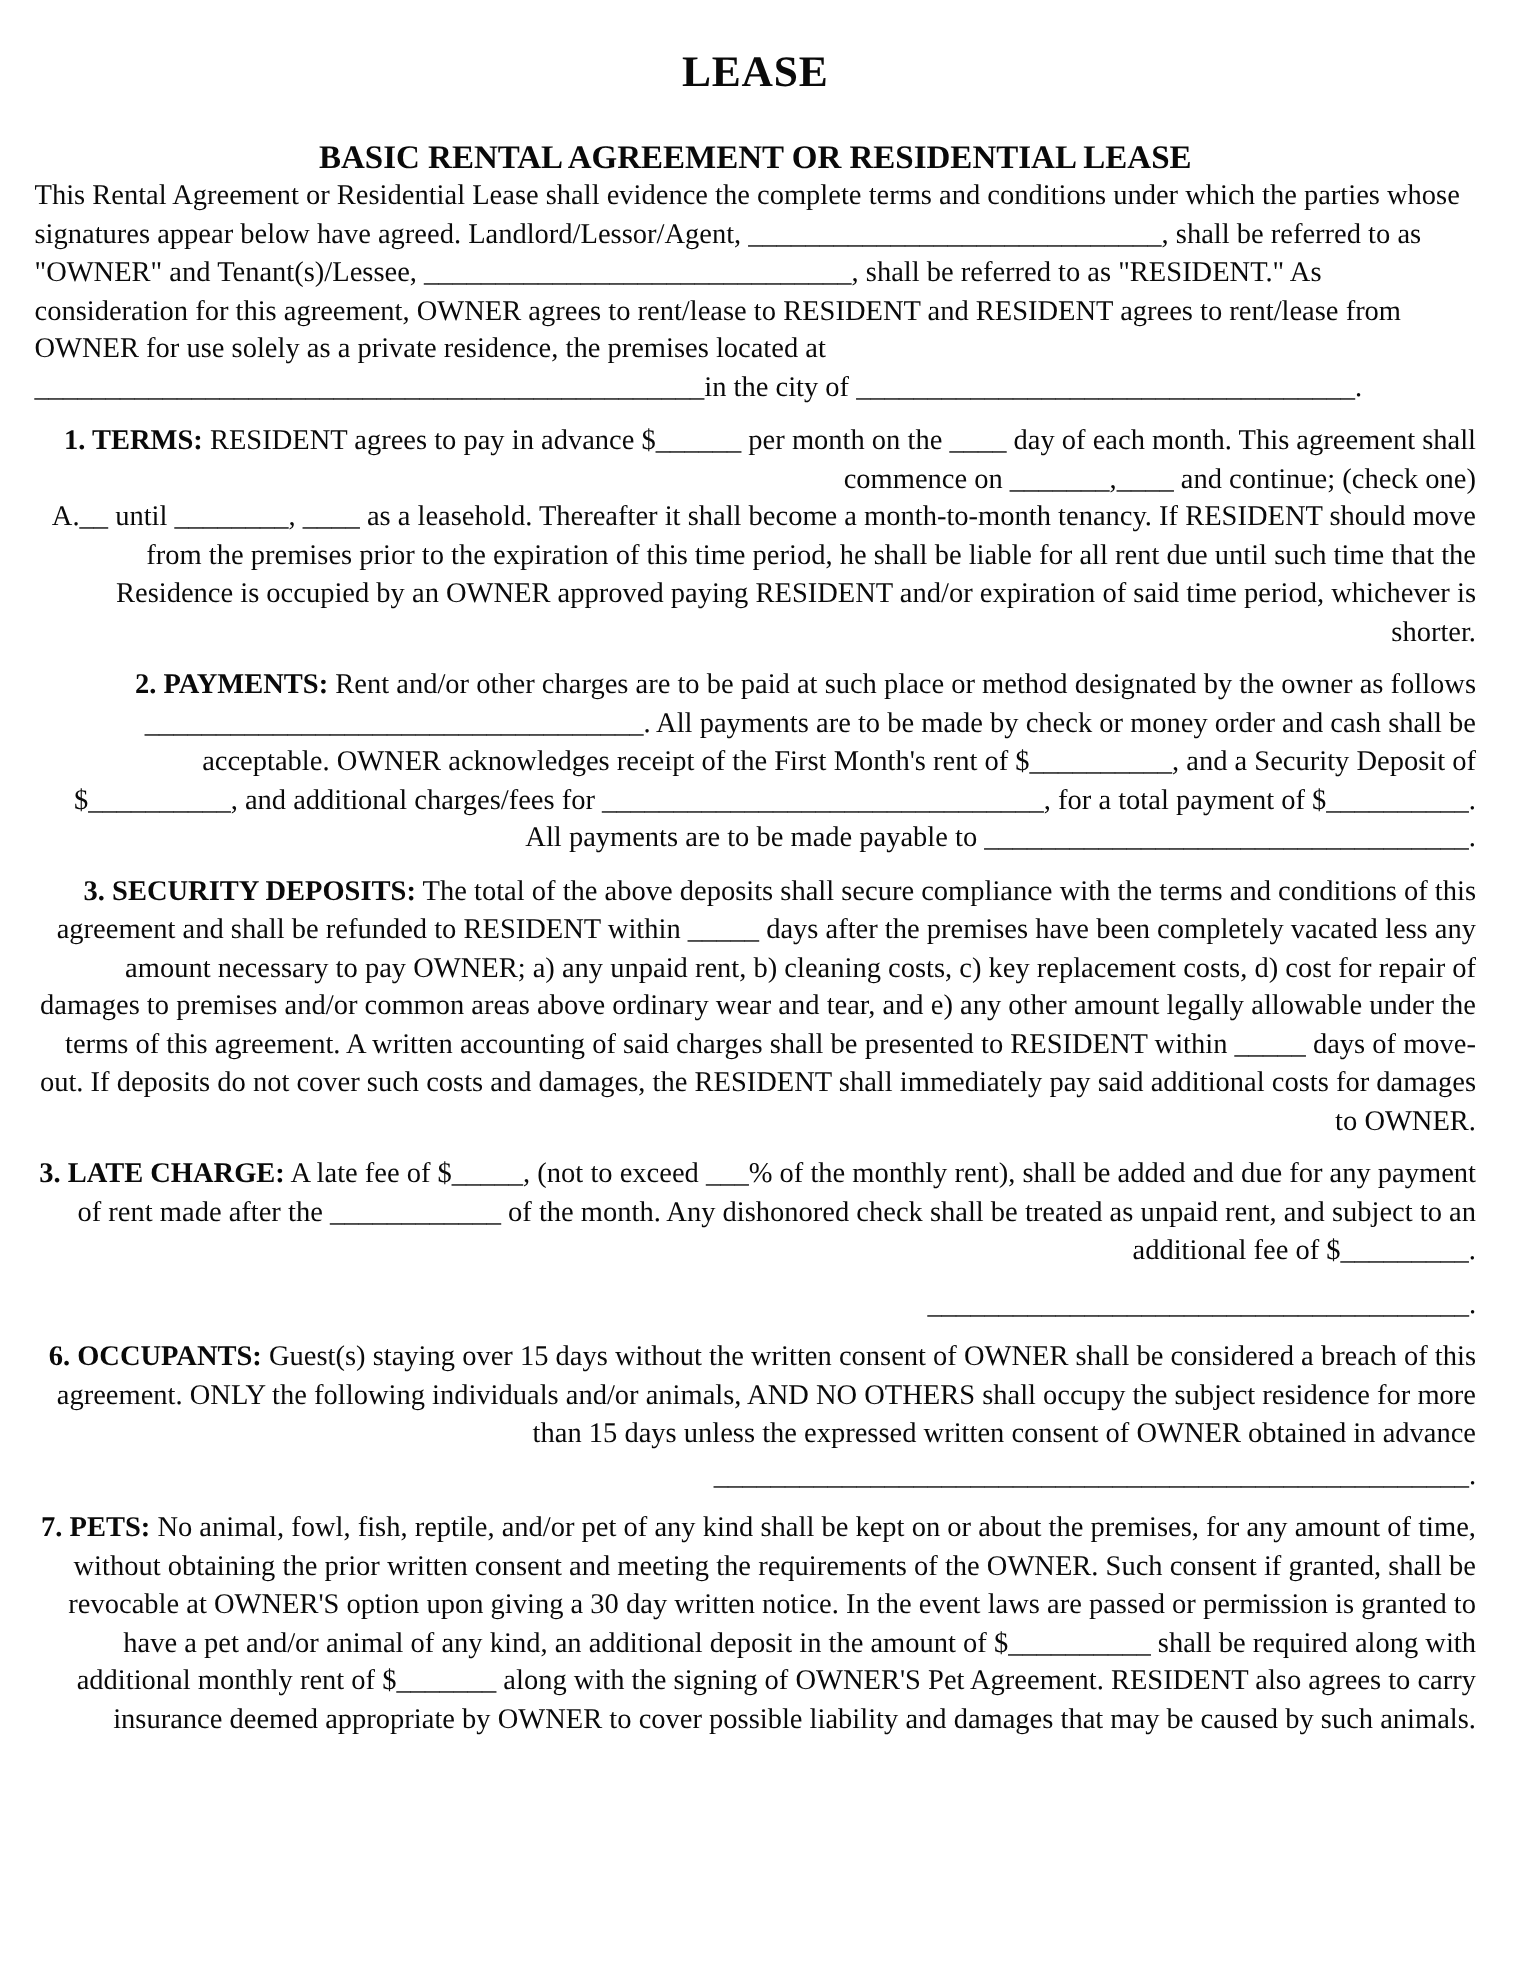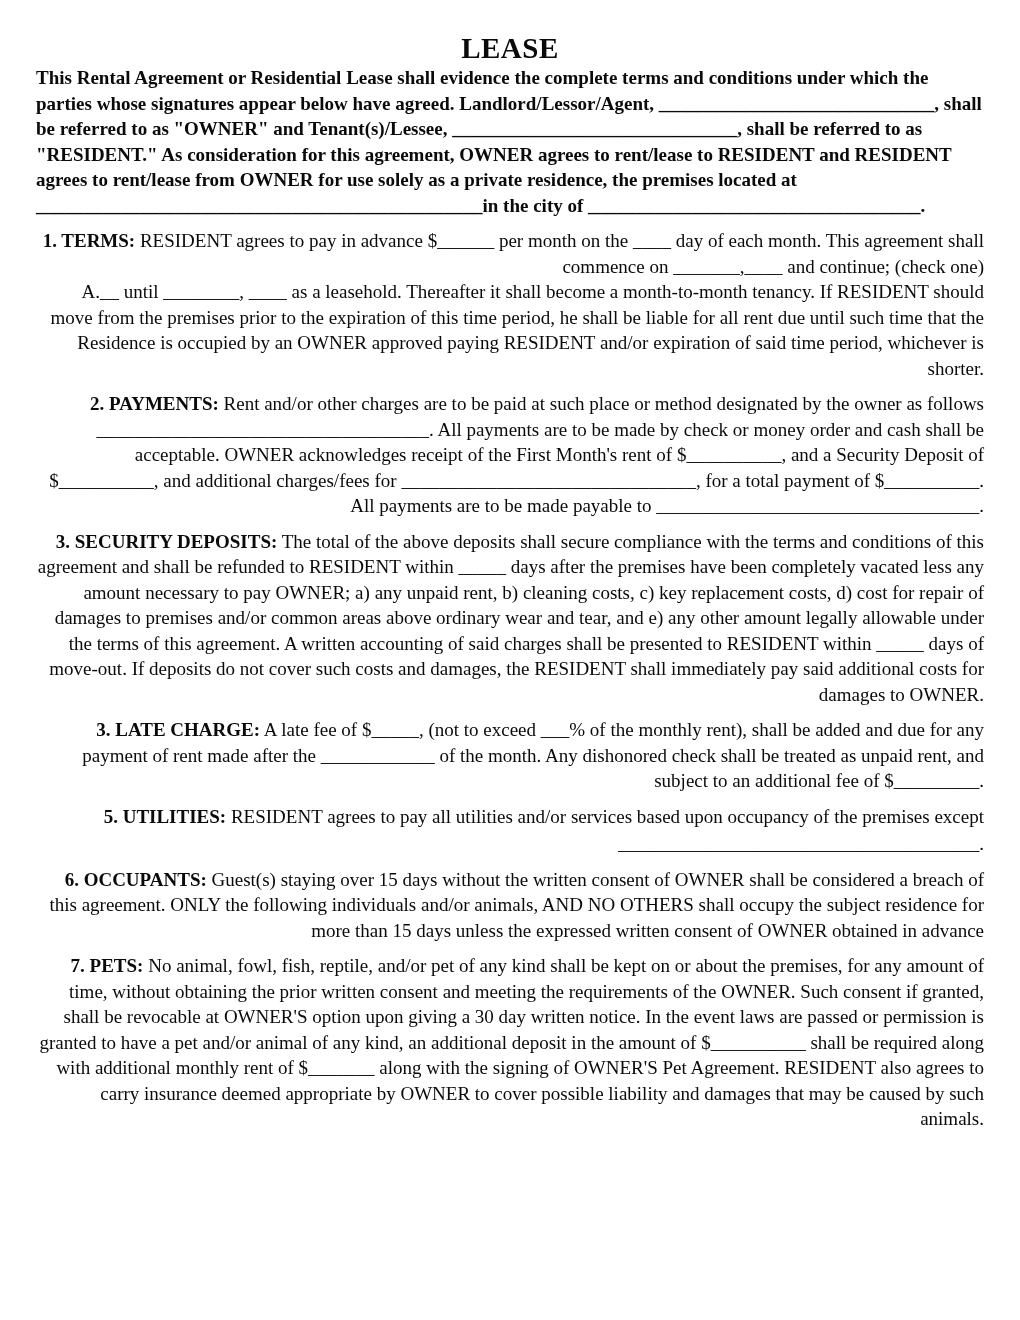--- a/index.html
+++ b/index.html
@@ -1,77 +1,78 @@
 <!DOCTYPE html>
 <html><head>
 <meta charset="utf-8">
 <style>
   html, body { margin: 0; padding: 0; background: #ffffff; }
   .page {
     width: 1020px;
     min-height: 1320px;
     box-sizing: border-box;
     background: #ffffff;
-    padding: 32px 36px 8px 36px;
+    padding: 32px 36px 8px 23px;
     font-family: "Liberation Serif", serif;
     font-size: 19px;
     line-height: 25.5px;
     color: #0a0a0a;
   }
   .title {
     text-align: center;
     font-weight: 700;
     font-size: 29px;
     line-height: 33px;
     letter-spacing: 0.5px;
     margin: 0;
   }
   .subtitle {
     text-align: center;
     font-weight: 700;
     font-size: 22px;
     line-height: 26px;
     margin: 27px 0 0 0;
   }
-  .intro { margin: 23px 0 0 0; font-weight: bold; }
+  .intro { margin: 23px 0 0 0; }
   .section { margin-top: 10px; text-align: right; }
   .para { margin: 0; }
   .blank-line { margin-top: 2px; }
   .sec-heading { font-weight: 700; }
 </style>
 </head>
 <body>
 
 <div class="page">
   <h1 class="title">LEASE</h1>
+  <h2 class="subtitle">BASIC RENTAL AGREEMENT OR RESIDENTIAL LEASE</h2>
   <p class="intro para">This Rental Agreement or Residential Lease shall evidence the complete terms and conditions under which the parties whose signatures appear below have agreed. Landlord/Lessor/Agent, _____________________________, shall be referred to as "OWNER" and Tenant(s)/Lessee, ______________________________, shall be referred to as "RESIDENT." As consideration for this agreement, OWNER agrees to rent/lease to RESIDENT and RESIDENT agrees to rent/lease from OWNER for use solely as a private residence, the premises located at _______________________________________________in the city of ___________________________________.</p>
   <div id="sections">
   <div class="section">
     <p class="para"><strong class="sec-heading">1. TERMS:</strong> <span class="sec-lead">RESIDENT agrees to pay in advance $______ per month on the ____ day of each month. This agreement shall commence on _______,____ and continue; (check one)</span></p>
   <p class="para">A.__ until ________, ____ as a leasehold. Thereafter it shall become a month-to-month tenancy. If RESIDENT should move from the premises prior to the expiration of this time period, he shall be liable for all rent due until such time that the Residence is occupied by an OWNER approved paying RESIDENT and/or expiration of said time period, whichever is shorter.</p>
       </div>
 
   <div class="section">
     <p class="para"><strong class="sec-heading">2. PAYMENTS:</strong> <span class="sec-lead">Rent and/or other charges are to be paid at such place or method designated by the owner as follows ___________________________________. All payments are to be made by check or money order and cash shall be acceptable. OWNER acknowledges receipt of the First Month's rent of $__________, and a Security Deposit of $__________, and additional charges/fees for _______________________________, for a total payment of $__________. All payments are to be made payable to __________________________________.</span></p>
   </div>
 
   <div class="section">
     <p class="para"><strong class="sec-heading">3. SECURITY DEPOSITS:</strong> <span class="sec-lead">The total of the above deposits shall secure compliance with the terms and conditions of this agreement and shall be refunded to RESIDENT within _____ days after the premises have been completely vacated less any amount necessary to pay OWNER; a) any unpaid rent, b) cleaning costs, c) key replacement costs, d) cost for repair of damages to premises and/or common areas above ordinary wear and tear, and e) any other amount legally allowable under the terms of this agreement. A written accounting of said charges shall be presented to RESIDENT within _____ days of move-out. If deposits do not cover such costs and damages, the RESIDENT shall immediately pay said additional costs for damages to OWNER.</span></p>
   </div>
 
   <div class="section">
     <p class="para"><strong class="sec-heading">3. LATE CHARGE:</strong> <span class="sec-lead">A late fee of $_____, (not to exceed ___% of the monthly rent), shall be added and due for any payment of rent made after the ____________ of the month. Any dishonored check shall be treated as unpaid rent, and subject to an additional fee of $_________.</span></p>
   </div>
 
   <div class="section">
-    <p class="para"><strong class="sec-heading">5. UTILITIES:</strong> <span class="sec-lead">RESIDENT agrees to pay all utilities and/or services based upon occupancy of the premises except</span></p>
   <p class="para blank-line">______________________________________.</p>
       </div>
 
   <div class="section">
     <p class="para"><strong class="sec-heading">6. OCCUPANTS:</strong> <span class="sec-lead">Guest(s) staying over 15 days without the written consent of OWNER shall be considered a breach of this agreement. ONLY the following individuals and/or animals, AND NO OTHERS shall occupy the subject residence for more than 15 days unless the expressed written consent of OWNER obtained in advance</span></p>
+  <p class="para blank-line">_____________________________________________________.</p>
       </div>
 
   <div class="section">
     <p class="para"><strong class="sec-heading">7. PETS:</strong> <span class="sec-lead">No animal, fowl, fish, reptile, and/or pet of any kind shall be kept on or about the premises, for any amount of time, without obtaining the prior written consent and meeting the requirements of the OWNER. Such consent if granted, shall be revocable at OWNER'S option upon giving a 30 day written notice. In the event laws are passed or permission is granted to have a pet and/or animal of any kind, an additional deposit in the amount of $__________ shall be required along with additional monthly rent of $_______ along with the signing of OWNER'S Pet Agreement. RESIDENT also agrees to carry insurance deemed appropriate by OWNER to cover possible liability and damages that may be caused by such animals.</span></p>
   </div>
 </div>
 </div>
 
 </body></html>

